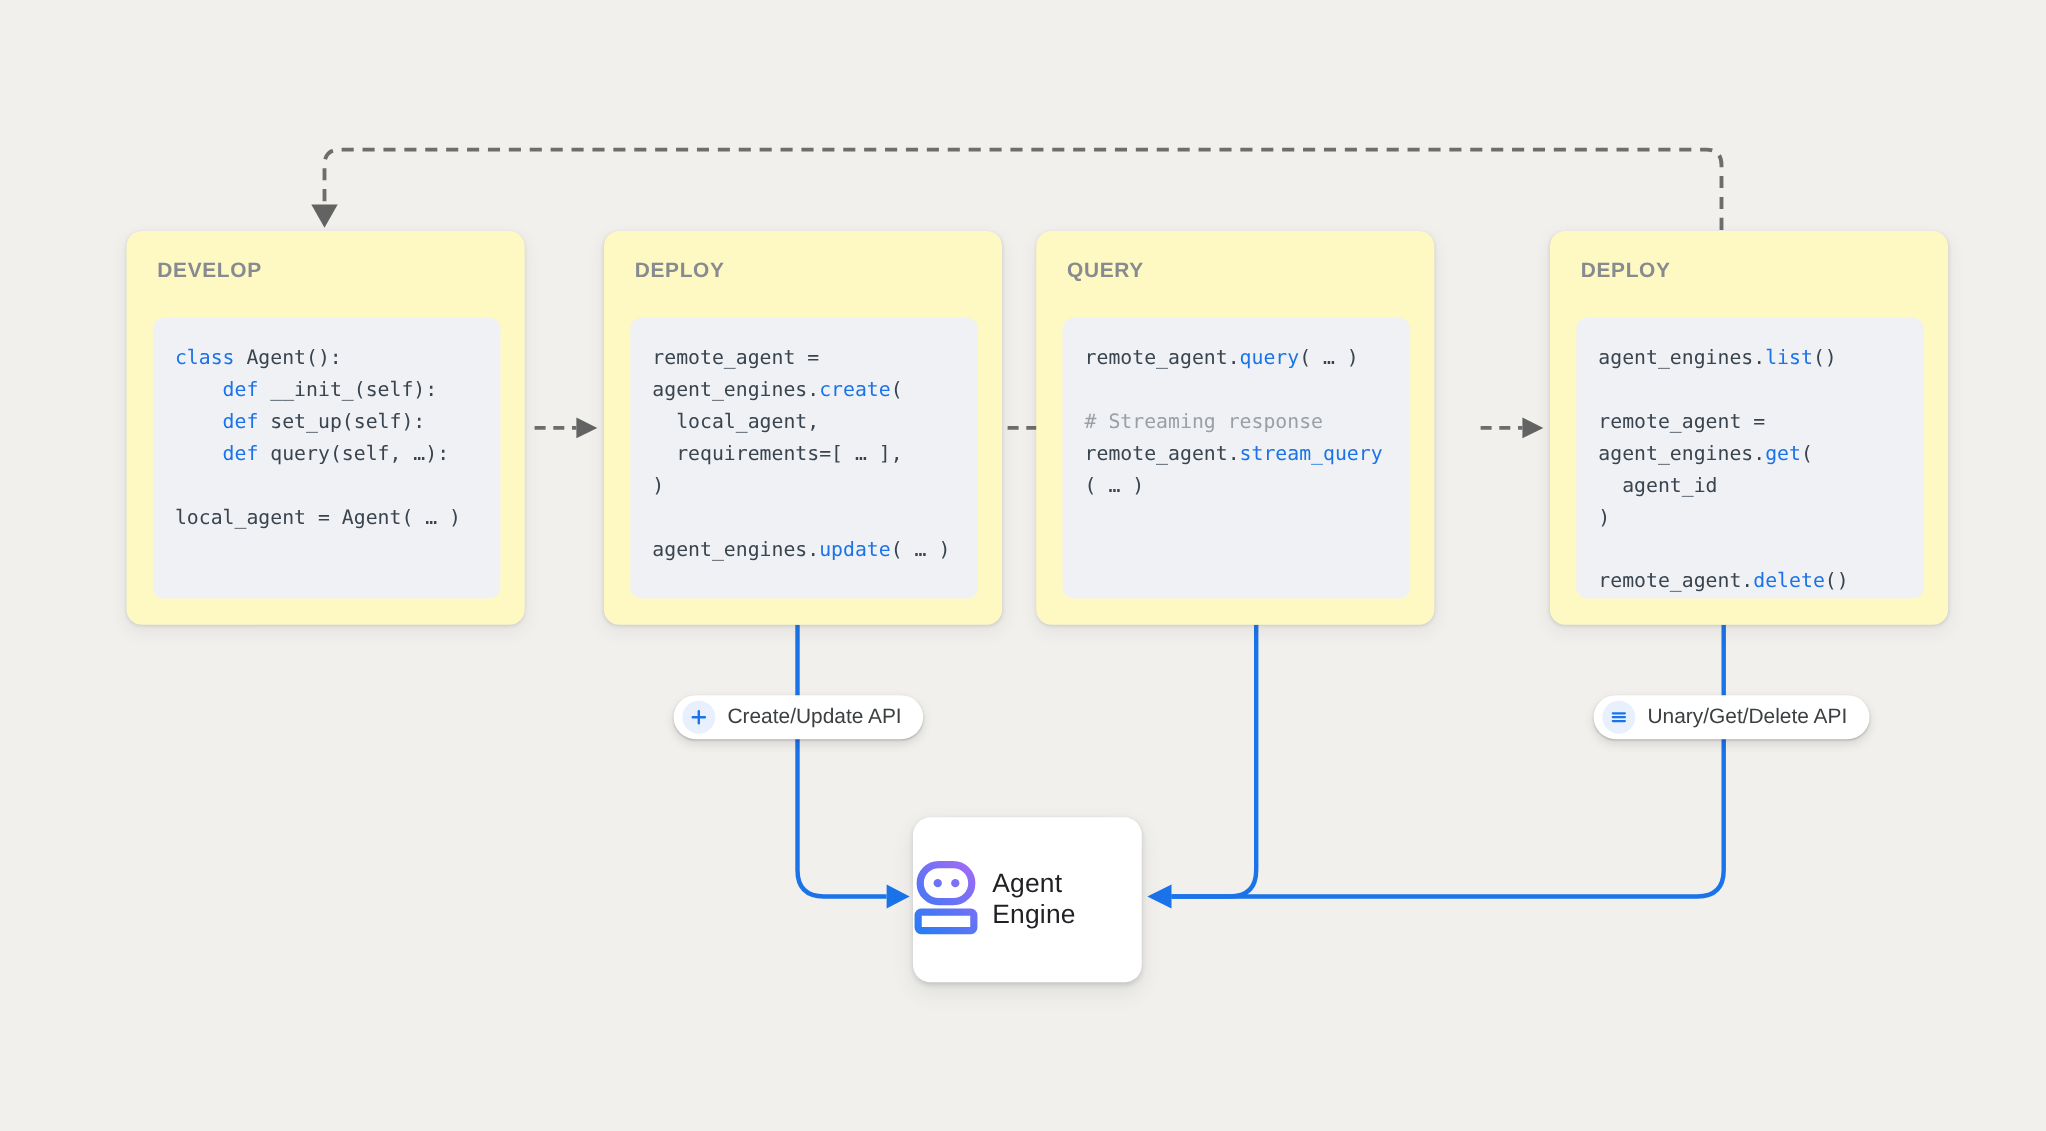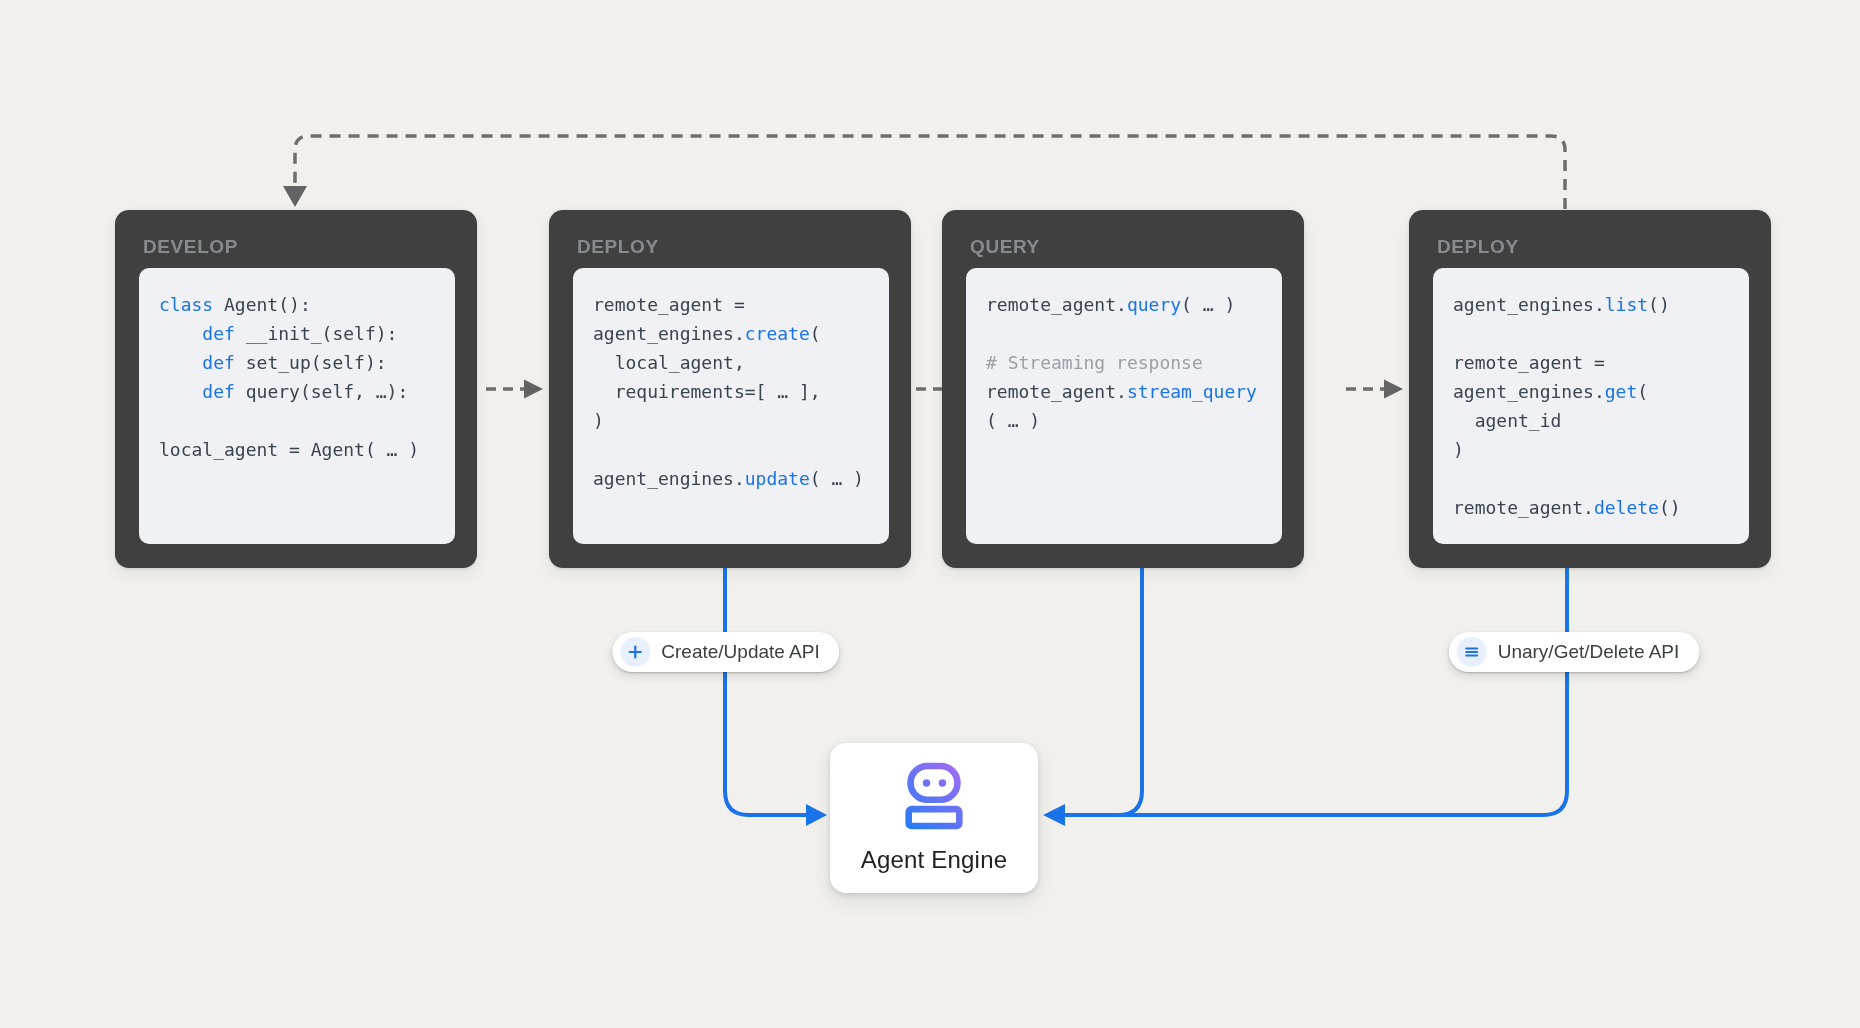--- a/index.html
+++ b/index.html
@@ -5,33 +5,33 @@
   html,body{margin:0;padding:0;background:#f1f0ed;}
   .canvas{
     position:relative;width:1860px;height:1028px;overflow:hidden;
     background:#f1f0ed;font-family:"Liberation Sans",sans-serif;
   }
   .connector-layer{position:absolute;left:0;top:0;z-index:1;pointer-events:none;}
 
   
   .card{
     position:absolute;top:210px;width:362px;height:358px;z-index:2;
-    background:#404040;border-radius:14px;box-sizing:border-box;
+    background:#fef9c3;border-radius:14px;box-sizing:border-box;
     padding:26px 22px 24px 24px;display:flex;flex-direction:column;
     box-shadow:0 1px 3px rgba(60,64,67,.14),0 6px 16px rgba(60,64,67,.08);
   }
   #card-develop{left:115px}
   #card-deploy{left:549px}
   #card-query{left:942px}
   #card-manage{left:1409px}
   .card-title{
     font-size:19px;font-weight:700;color:#878b8f;letter-spacing:.6px;margin:0 0 0 4px;
   }
   .code-block{
-    margin-top:10px;flex:1;background:#eff1f4;border-radius:10px;
+    margin-top:31px;flex:1;background:#eff1f4;border-radius:10px;
     padding:22px 16px 34px 20px;box-sizing:border-box;
     font-family:"DejaVu Sans Mono",monospace;font-size:18px;line-height:29px;
     color:#39444e;white-space:pre;overflow:hidden;
   }
   .code-line{white-space:pre;}
   .code-line .kw{color:#1a73e8;}
   .code-line .pl{color:#39444e;}
   .code-line .cm{color:#9aa0a6;}
 
   
@@ -47,21 +47,21 @@
   #pill-list{left:1574px}
   .pill-badge{
     width:30px;height:30px;border-radius:50%;background:#e8f0fe;
     display:flex;align-items:center;justify-content:center;flex:0 0 auto;
   }
   .pill-label{font-size:19px;color:#3c4043;white-space:nowrap;}
 
   
   .engine-box{
     position:absolute;left:830px;top:743px;width:208px;height:150px;z-index:3;
-    background:#fff;border-radius:16px;display:flex;flex-direction:column;
+    background:#fff;border-radius:16px;display:flex;
     align-items:center;justify-content:center;gap:12px;
     box-shadow:0 2px 5px rgba(60,64,67,.18),0 8px 20px rgba(60,64,67,.10);
   }
   .engine-label{font-size:24px;font-weight:500;color:#202124;letter-spacing:.2px;}
 </style>
 </head>
 <body>
 
 <div class="canvas">
 

